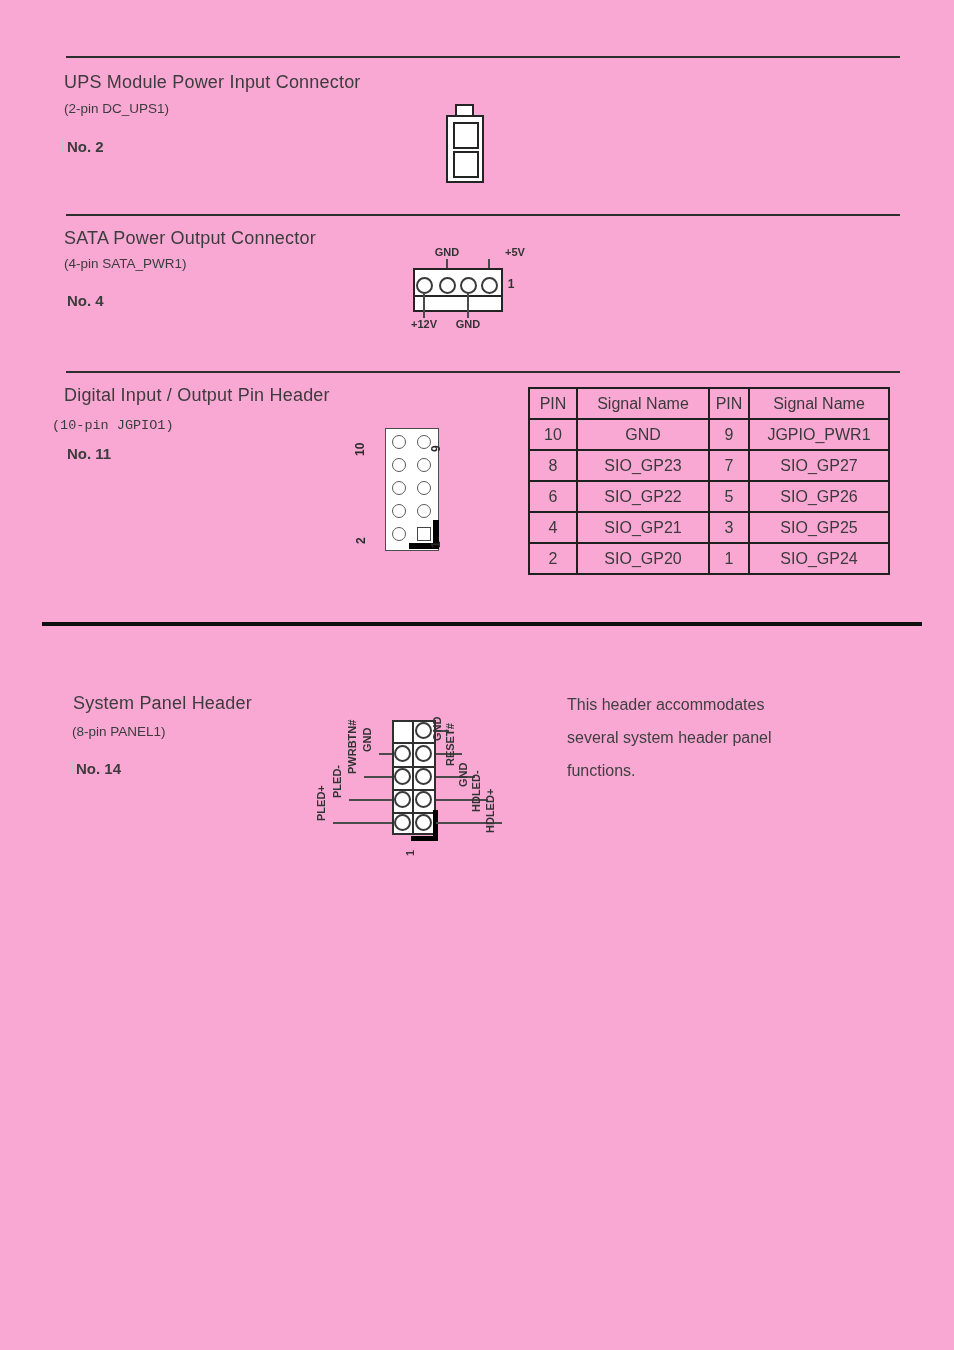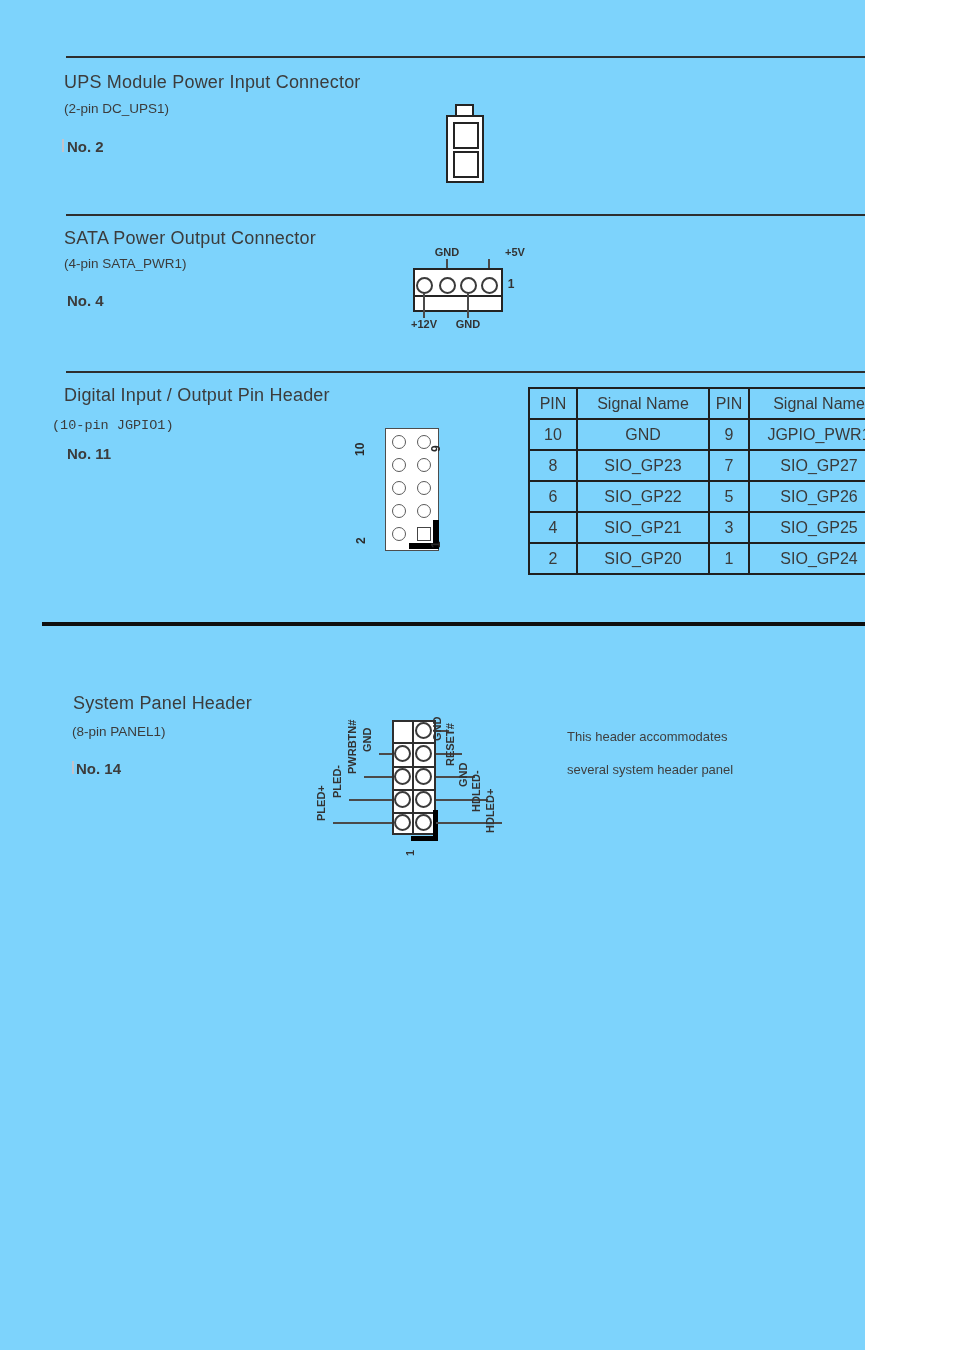--- a/index.html
+++ b/index.html
@@ -1,16 +1,16 @@
 <!DOCTYPE html>
 <html><head>
 <meta charset="utf-8">
 <style>
   html,body{margin:0;padding:0;background:#ffffff;}
-  .page{position:relative;width:865px;height:1350px;background:#7dd3fc;overflow:hidden;
+  .page{position:relative;width:954px;height:1350px;background:#f9a8d4;overflow:hidden;
         font-family:"Liberation Sans","DejaVu Sans",sans-serif;color:#3c3c3c;}
   .rule{position:absolute;height:2px;background:#2e2e2e;}
   .rule.thick{height:4px;background:#0f0f0f;}
   .h1{position:absolute;font-size:18px;color:#3c3c3c;white-space:nowrap;letter-spacing:.2px;}
   .sub{position:absolute;font-size:13.5px;color:#3c3c3c;white-space:nowrap;}
   .no{position:absolute;font-size:15px;font-weight:bold;color:#3c3c3c;white-space:nowrap;}
   .caret{position:absolute;width:2px;height:13px;background:#c3c3cb;}
   .box{position:absolute;border:2px solid #242424;background:#fff;box-sizing:content-box;}
   .circle{position:absolute;width:13px;height:13px;border:2px solid #3a3a3a;border-radius:50%;background:#fff;}
   .circle.thin{width:12px;height:12px;border:1.5px solid #5a5a5a;}
@@ -20,21 +20,21 @@
   .pnum{position:absolute;height:14px;line-height:14px;font-size:12px;font-weight:bold;color:#2a2a2a;
         white-space:nowrap;transform-origin:0 100%;transform:rotate(-90deg);}
   .line-v{position:absolute;width:1.5px;background:#4a4a4a;}
   .line-h{position:absolute;height:1.5px;background:#4a4a4a;}
   .bar{position:absolute;background:#000;}
   .gridline-v{position:absolute;width:2px;background:#2f2f2f;}
   .gridline-h{position:absolute;height:2px;background:#2f2f2f;}
   .pintable{position:absolute;border-collapse:collapse;table-layout:fixed;width:360px;
             font-size:16px;color:#3a3a3a;}
   .pintable td{border:2px solid #1f1f1f;text-align:center;height:29px;padding:0;overflow:hidden;}
-  .desc{position:absolute;font-size:13px;line-height:33px;color:#3f3f3f;margin-top:32px;}
+  .desc{position:absolute;font-size:16px;line-height:33px;color:#3f3f3f;}
   .desc span{display:block;white-space:nowrap;}
 </style>
 </head>
 <body>
 
 <div class="page">
 
   <div class="rule" style="left:66px;top:56px;width:834px;"></div>
   <div class="h1" style="left:64px;top:72px;">UPS Module Power Input Connector</div>
   <div class="sub" style="left:64px;top:101px;">(2-pin DC_UPS1)</div>
@@ -154,20 +154,21 @@
   <div class="rule thick" style="left:42px;top:622px;width:880px;"></div>
 
   <div class="h1" style="left:73px;top:693px;">System Panel Header</div>
   <div class="sub" style="left:72px;top:724px;">(8-pin PANEL1)</div>
   <div class="caret" style="left:72px;top:761px;"></div>
   <div class="no" style="left:76px;top:760px;">No. 14</div>
 
   <div class="desc" style="left:567px;top:688px;">
     <span>This header accommodates</span>
     <span>several system header panel</span>
+    <span>functions.</span>
   </div>
 
   <div>
 
     <div class="box" style="left:392px;top:720px;width:40px;height:111px;border-color:#2f2f2f;"></div>
     <div class="gridline-v" style="left:412px;top:720px;height:115px;"></div>
     <div class="gridline-h" style="left:392px;top:742px;width:44px;"></div>
     <div class="gridline-h" style="left:392px;top:766px;width:44px;"></div>
     <div class="gridline-h" style="left:392px;top:789px;width:44px;"></div>
     <div class="gridline-h" style="left:392px;top:812px;width:44px;"></div>

